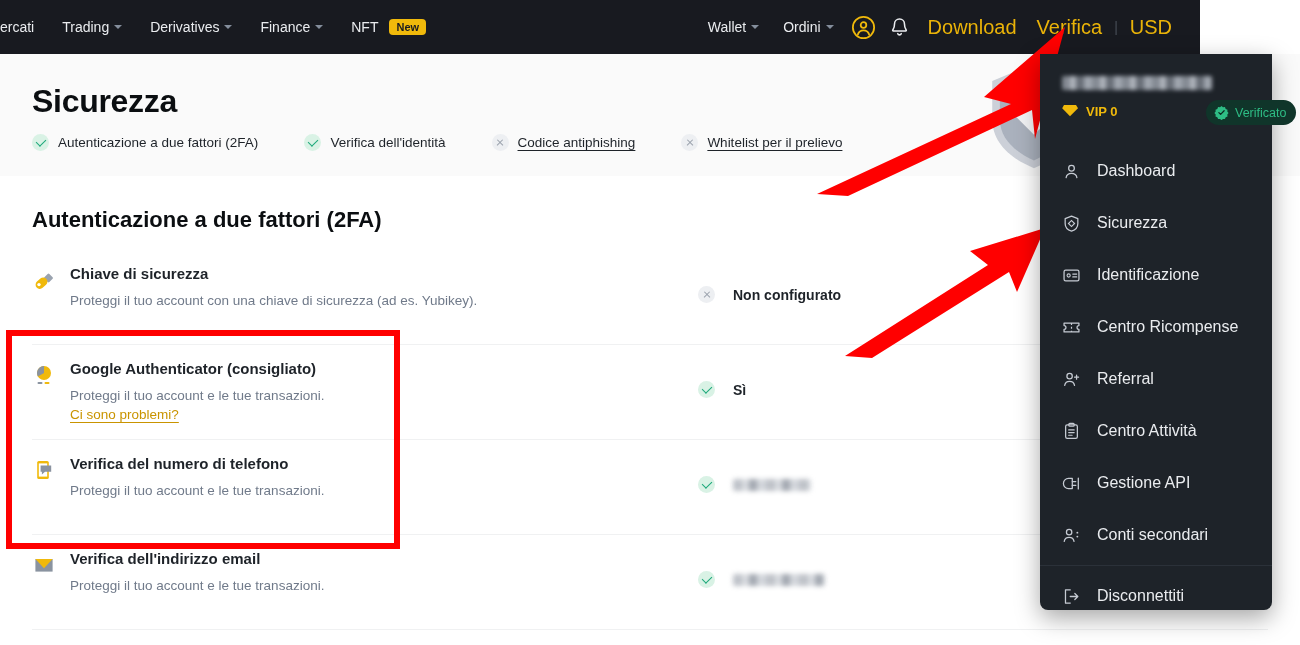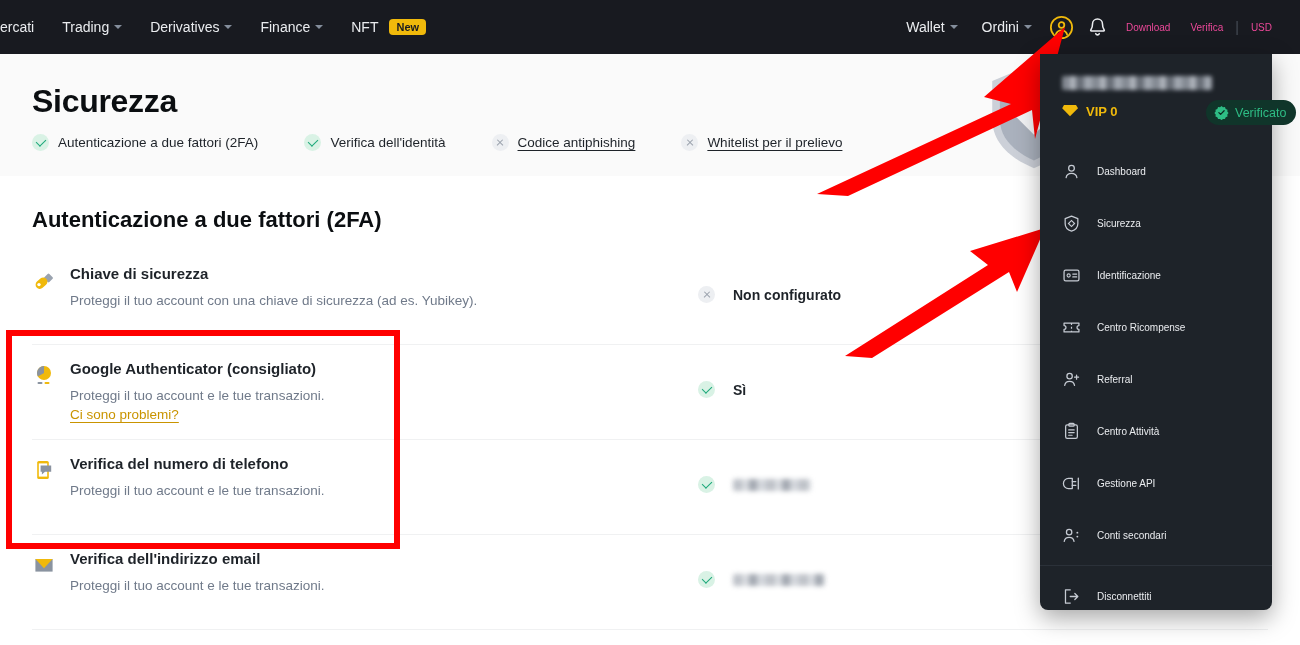--- a/index.html
+++ b/index.html
@@ -6,21 +6,21 @@
   html, body {
     width: 1300px; height: 645px;
     font-family: "Liberation Sans", sans-serif;
     background: #FFFFFF;
     overflow: hidden;
   }
   #root { position: relative; width: 1300px; height: 645px; }
 
   
   .navbar {
-    position: absolute; top: 0; left: 0; width: 1300px; height: 54px;
+    position: absolute; top: 0; left: 0; width: 1200px; height: 54px;
     background: #181A20; color: #EAECEF;
     display: flex; align-items: center; gap: 44px;
   }
   .nav-left { display: flex; align-items: center; padding-left: 0px; }
   .nav-item {
     display: flex; align-items: center; gap: 5px;
     font-size: 14px; font-weight: 500; color: #EAECEF;
     padding: 0 14px; height: 54px; cursor: pointer; white-space: nowrap;
   }
   .nav-item:first-child { padding-left: 0; }
@@ -37,21 +37,21 @@
   .nav-right {
     margin-left: auto; display: flex; align-items: center;
     padding-right: 18px; gap: 0;
   }
   .nav-right .nav-item { padding: 0 12px; }
   .icon-btn {
     display: flex; align-items: center; justify-content: center;
     width: 36px; height: 54px; cursor: pointer;
   }
   .nav-sep { color: #474D57; margin: 0 2px; font-size: 14px; }
-  .nav-plain { font-size: 10px; color: #ec4899; padding: 0 10px; cursor: pointer; white-space: nowrap;}
+  .nav-plain { font-size: 20px; color: #eab308; padding: 0 10px; cursor: pointer; white-space: nowrap;}
 
   
   .page-header {
     position: absolute; top: 54px; left: 0; width: 1300px; height: 122px;
     background: #FAFAFA; overflow: hidden;
   }
   .page-title {
     position: absolute; left: 32px; top: 29px;
     font-size: 32px; font-weight: 700; color: #0B0E11; letter-spacing: -0.3px;
   }
@@ -135,21 +135,21 @@
     position: absolute; left: 144px; top: -4px;
     background: #10352A; color: #2EBD85; font-size: 12.5px; font-weight: 500;
     border-radius: 14px; padding: 5px 10px 5px 8px; display: flex; align-items: center; gap: 6px;
     white-space: nowrap;
   }
   .dd-list { margin-top: 26px; }
   .dd-item {
     display: flex; align-items: center; gap: 16px;
     height: 52px; padding: 0 22px; cursor: pointer;
   }
-  .dd-label { font-size: 10px; color: #EAECEF; }
+  .dd-label { font-size: 16px; color: #EAECEF; }
   .dd-divider { height: 1px; background: #2B3139; margin: 4px 0; }
 
   
   .annot-rect {
     position: absolute; left: 6px; top: 330px; width: 394px; height: 219px;
     border: 6px solid #FF0000; z-index: 30; pointer-events: none;
   }
   .arrow-layer {
     position: absolute; left: 0; top: 0; width: 1300px; height: 645px;
     z-index: 35; pointer-events: none;

